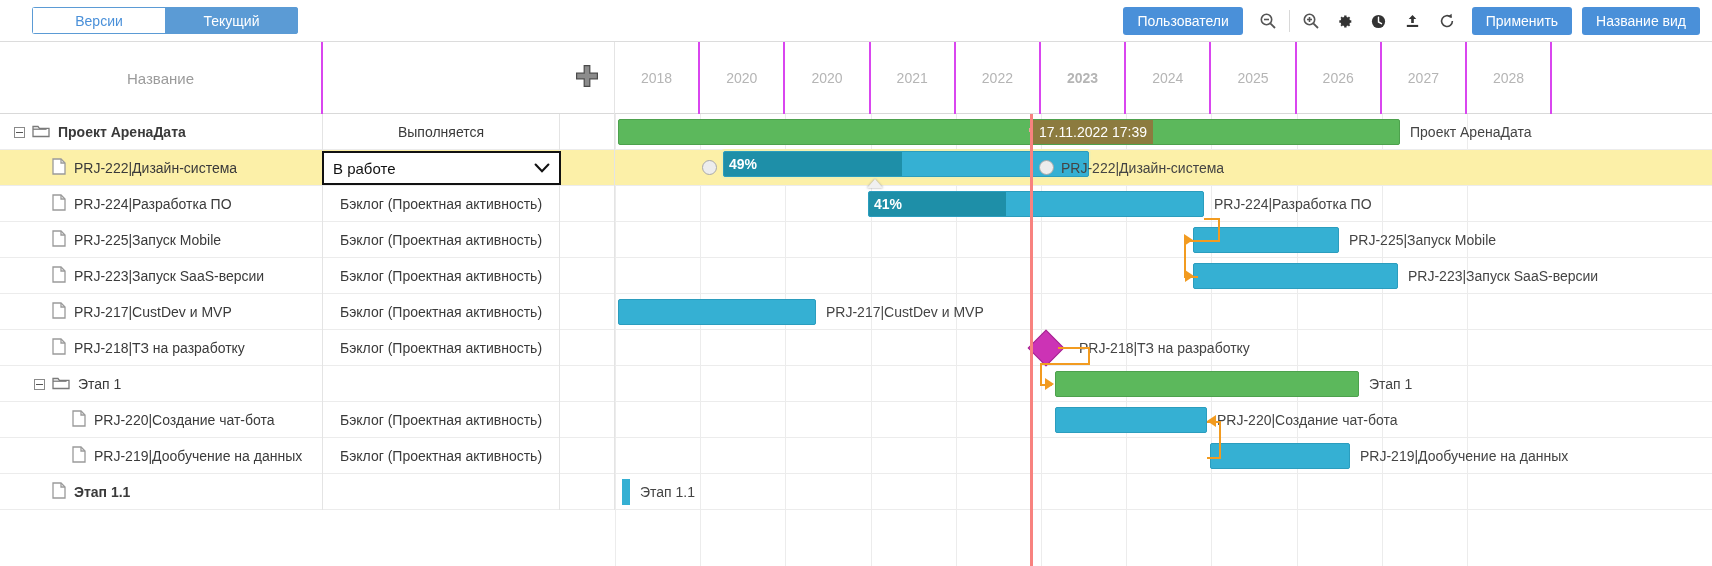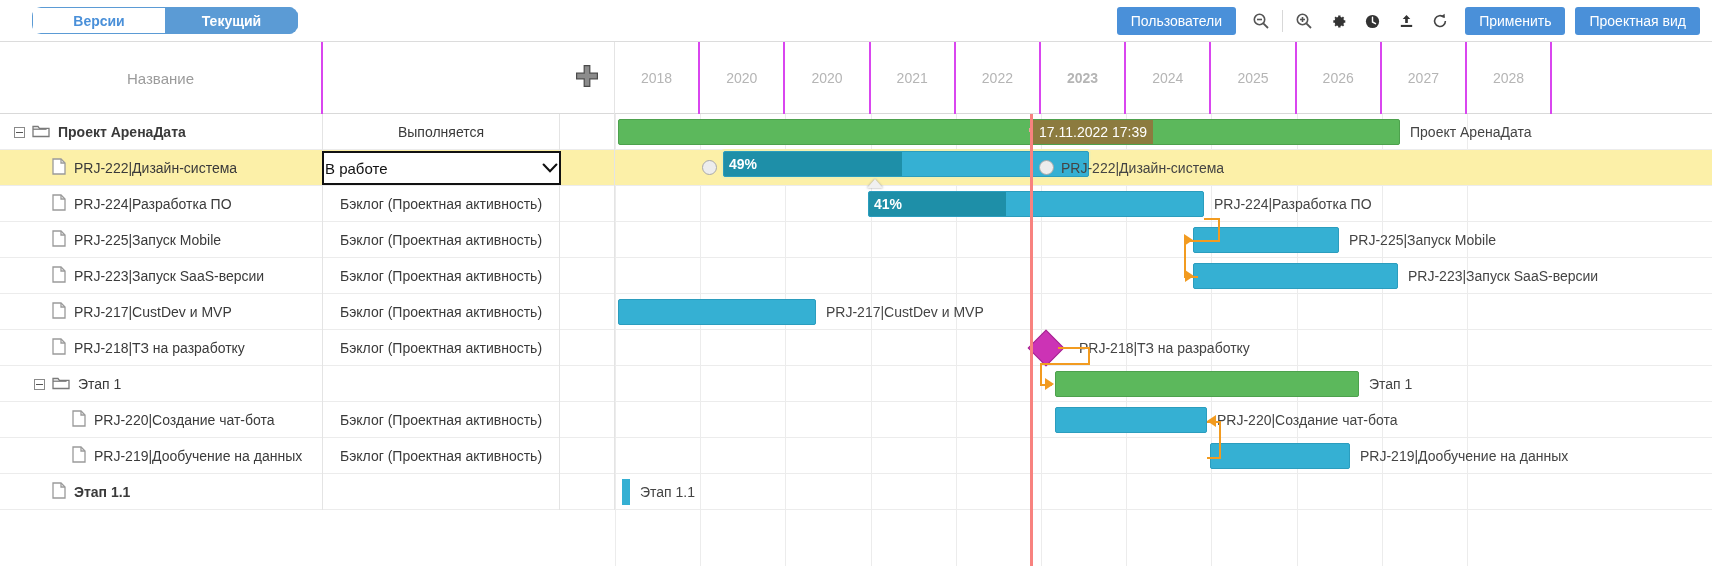--- a/index.html
+++ b/index.html
@@ -15,21 +15,21 @@
   .toolbar {
     position: absolute; left: 0; top: 0;
     width: 1712px; height: 42px;
     background: #ffffff;
     border-bottom: 1px solid #dcdcdc;
     display: flex; align-items: center;
   }
   .seg-group {
     position: absolute; left: 32px; top: 7px;
     display: flex; height: 27px;
-    border-radius: 9px; overflow: hidden; font-weight: bold;
+    border-radius: 3px; overflow: hidden;
   }
   .seg-btn {
     min-width: 133px; height: 27px;
     display: flex; align-items: center; justify-content: center;
     font-size: 14px; cursor: pointer;
     border: 1px solid #5b9bd5;
   }
   .seg-btn.off { background: #ffffff; color: #4a90d9; border-right: none; }
   .seg-btn.on  { background: #5b9bd5; color: #ffffff; }
 
@@ -108,21 +108,21 @@
   .twisty span { display:block; width:7px; height:1px; background:#555; }
 
   .ic-folder, .ic-doc { flex: 0 0 auto; display: block; }
 
   
   .status-editor {
     position: absolute; left: 322px; top: 1px;
     width: 239px; height: 34px;
     border: 2px solid #111; background: #fff;
     display: flex; align-items: center; justify-content: space-between;
-    padding: 0 1px; font-size: 15px; color: #111; cursor: pointer;
+    padding: 0 9px; font-size: 15px; color: #111; cursor: pointer;
     z-index: 40;
   }
 
   
   .tl { position: absolute; left: 615px; top: 0; width: 1097px; height: 452px; }
   .vline { position: absolute; top: 0; width: 1px; height: 452px; background: #ececec; }
 
   
   .bar { position: absolute; height: 26px; border-radius: 2px; }
   .bar-green { background: #5cb85c; border: 1px solid #4da14d; }
@@ -240,21 +240,21 @@
         </svg>
     </div>
     <div class="icon-btn">
       <svg width="18" height="18" viewBox="0 0 18 18">
           <path d="M14.4 9a5.4 5.4 0 1 1-1.6-3.8" fill="none" stroke="#444" stroke-width="1.6"></path>
           <path fill="#444" d="M13.6 1.8l0.3 4.3-4.1-1.6z"></path>
         </svg>
     </div>
 
     <button class="btn-primary" style="margin-left:8px;">Применить</button>
-    <button class="btn-primary" style="margin-left:10px;">Проектная вид</button>
+    <button class="btn-primary" style="margin-left:10px;">Название вид</button>
   </div>
 </div>
 
 <div class="hdr">
   <div class="hdr-cell" style="left:0;width:323px;">
     <span>Название</span>
   </div>
   <div class="plus-cell" style="left:560px;width:55px;">
     <span>
       <svg width="26" height="26" viewBox="0 0 26 26">

